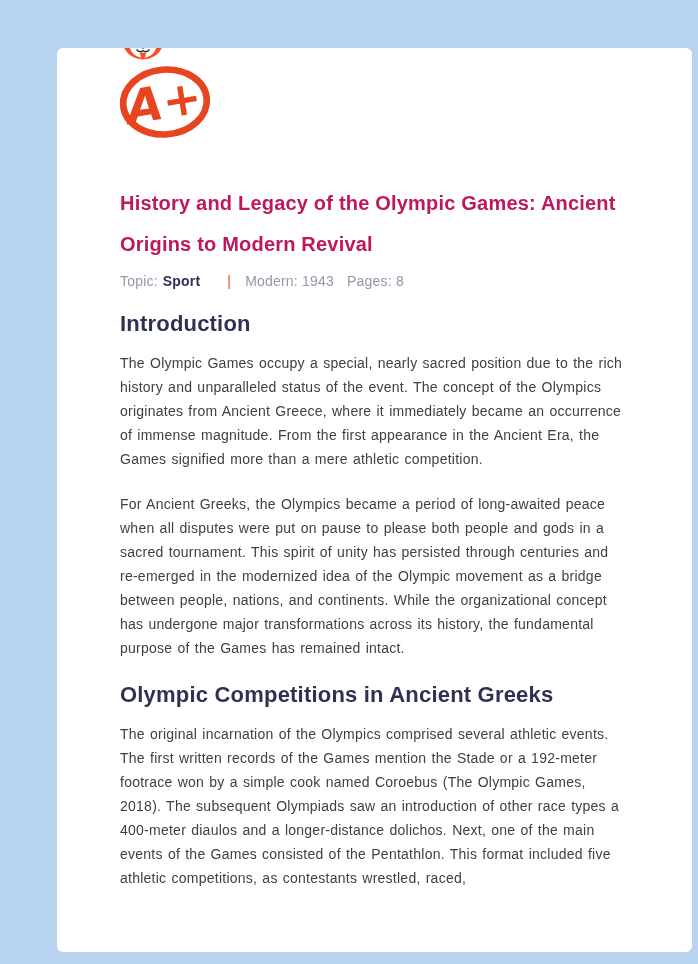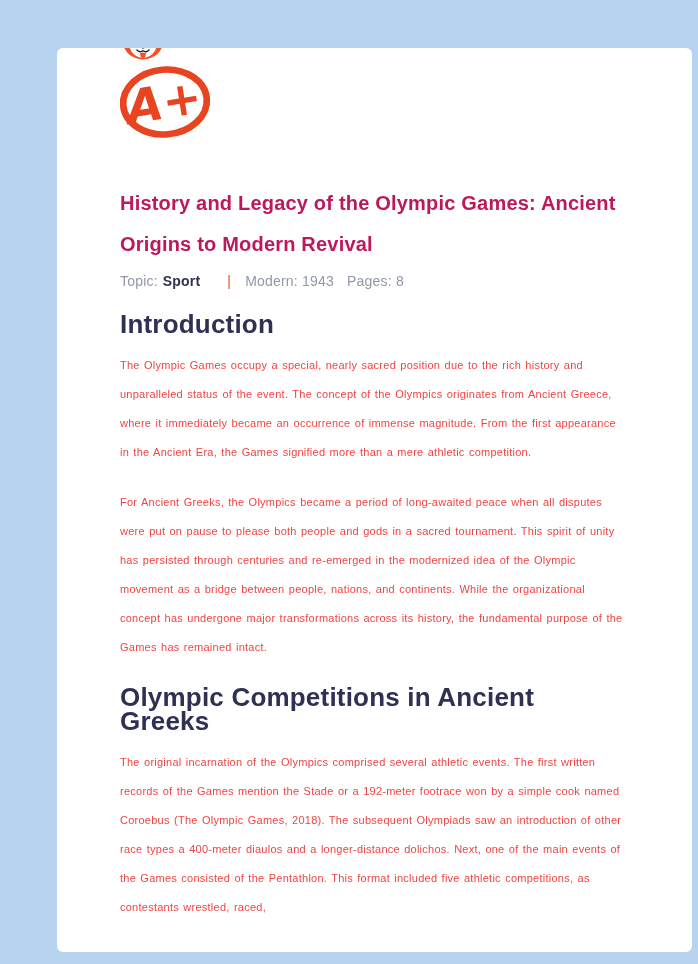--- a/index.html
+++ b/index.html
@@ -65,31 +65,31 @@
     color: #9298a9;
     letter-spacing: 0.2px;
     display: flex;
     align-items: center;
     margin-top: 8px;
   }
   .meta .topic-value { color: #2f3154; font-weight: 700; margin-left: 5px; }
   .meta .separator { color: #ee4c22; margin: 0 14px; }
   .meta .pair { margin-right: 13px; }
   h2.section-heading {
-    font-size: 26px;
+    font-size: 22px;
     line-height: 24px;
     font-weight: 700;
     color: #2f3154;
     letter-spacing: 0.2px;
     margin: 23px 0 15px;
   }
   p.body-text {
-    font-size: 11px;
-    line-height: 29px;
-    color: #ef4444;
+    font-size: 14px;
+    line-height: 24px;
+    color: #404040;
     letter-spacing: 0.25px;
     word-spacing: 1px;
     margin: 0 0 21px;
   }
 </style>
 </head>
 <body>
 
 <div class="card">
 

